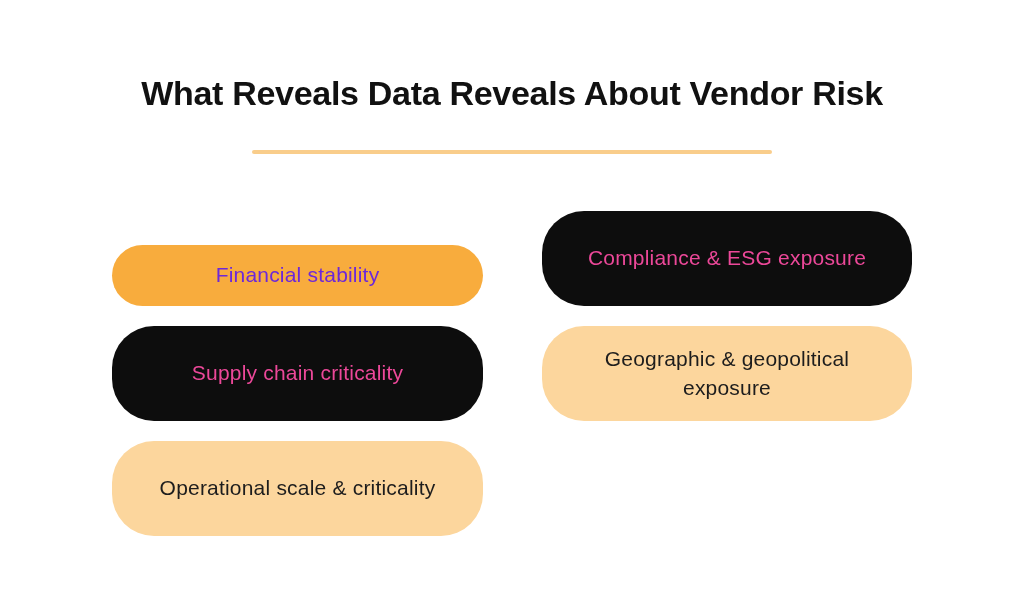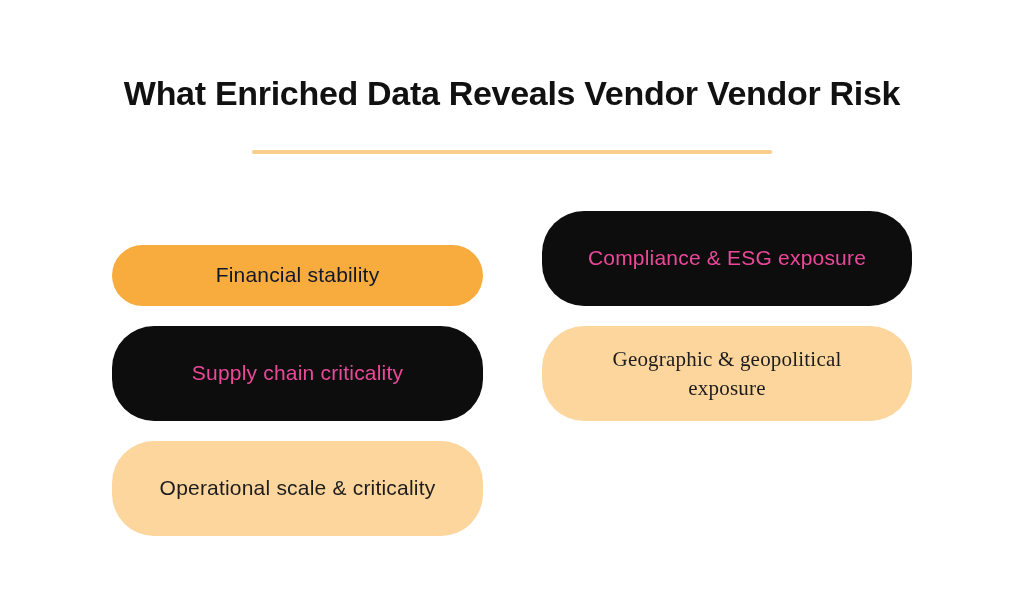--- a/index.html
+++ b/index.html
@@ -45,46 +45,45 @@
     display: flex;
     align-items: center;
     justify-content: center;
     text-align: center;
     font-size: 21px;
     line-height: 1.35;
     letter-spacing: 0.2px;
   }
   .card[data-variant="orange"] {
     background: #F8AC3D;
-    color: #0f172a;
+    color: #6d28d9;
     margin-top: 34px;
   }
   .card[data-variant="black"] {
     background: #0D0D0D;
     color: #ec4899;
   }
   .card[data-variant="peach"] {
     background: #FCD69D;
     color: #1D1D1D;
   }
   .card-label {
     display: inline-block;
     padding: 0 14px;
   }
   .card[data-name="risk-card-geographic-exposure"] .card-label {
     max-width: 300px;
-    font-family: Liberation Serif, serif;
   }
 </style>
 </head>
 <body>
 
 <div class="canvas" data-name="infographic-canvas">
 
-  <h1 class="page-title" data-name="page-title">What Enriched Data Reveals Vendor Vendor Risk</h1>
+  <h1 class="page-title" data-name="page-title">What Reveals Data Reveals About Vendor Risk</h1>
 
   <div class="divider" data-name="title-divider"></div>
 
   <div class="card-grid" data-name="risk-card-grid">
 
     <div class="card" data-name="risk-card-financial-stability" data-variant="orange">
       <span class="card-label" data-name="risk-card-label">Financial stability</span>
     </div>
 
 

